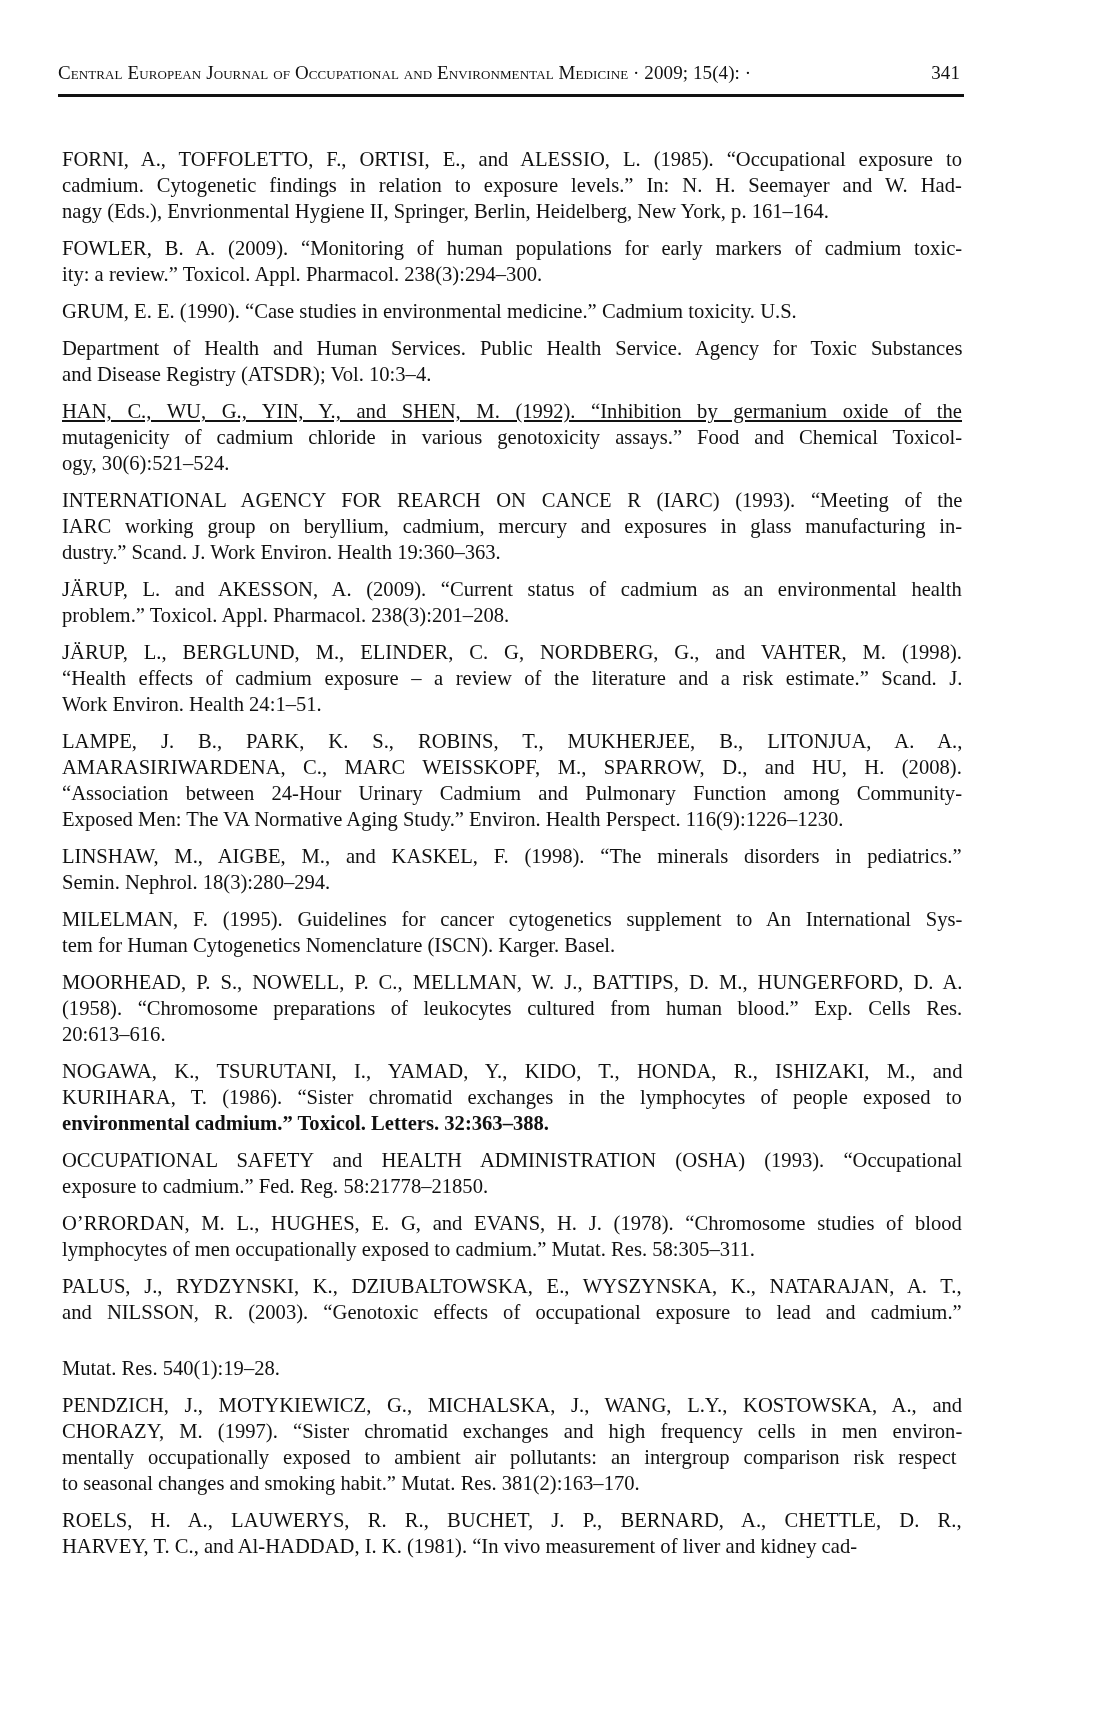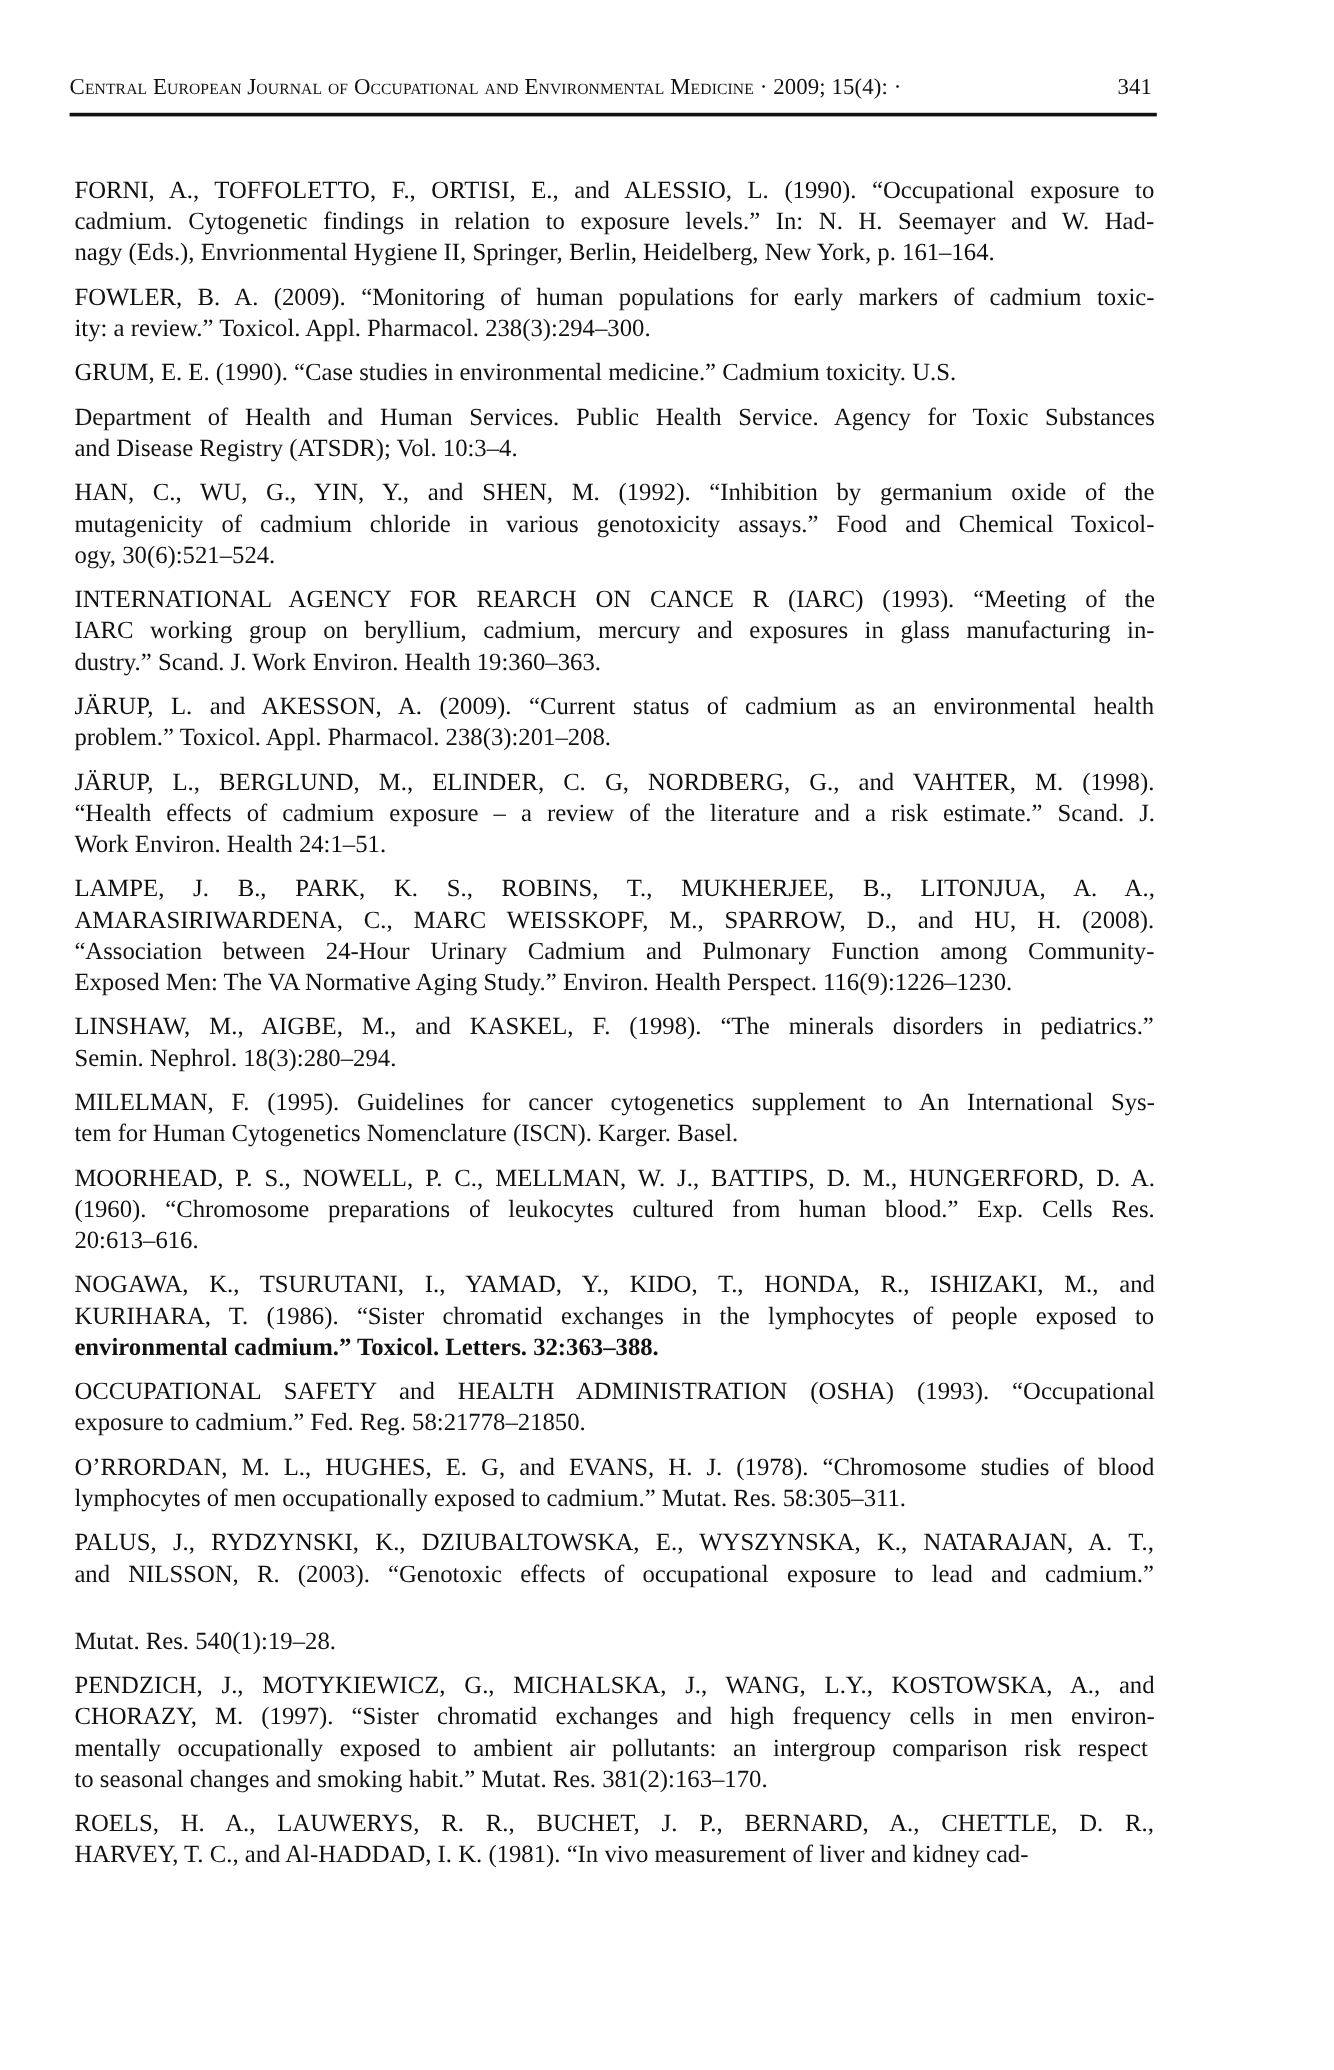--- a/index.html
+++ b/index.html
@@ -20,37 +20,37 @@
 <body>
 
 <div class="header">
   <span class="title">Central European Journal of Occupational and Environmental Medicine</span><span> · 2009; 15(4): ·</span>
   <span class="page">341</span>
 </div>
 <div class="rule"></div>
 
 <div class="refs" id="refs">
     <div class="ref">
-      <span class="line" style="display: block; word-spacing: 7.83333px; text-align: left; text-align-last: left;">FORNI, A., TOFFOLETTO, F., ORTISI, E., and ALESSIO, L. (1990). “Occupational exposure to</span>
+      <span class="line" style="display: block; word-spacing: 7.83333px; text-align: left; text-align-last: left;">FORNI, A., TOFFOLETTO, F., ORTISI, E., and ALESSIO, L. (1985). “Occupational exposure to</span>
       <span class="line" style="display: block; word-spacing: 7.85714px; text-align: left; text-align-last: left;">cadmium. Cytogenetic findings in relation to exposure levels.” In: N. H. Seemayer and W. Had-</span>
       <span class="line last" style="display: block;">nagy (Eds.), Envrionmental Hygiene II, Springer, Berlin, Heidelberg, New York, p. 161–164.</span>
     </div>
     <div class="ref">
       <span class="line" style="display: block; word-spacing: 7.69231px; text-align: left; text-align-last: left;">FOWLER, B. A. (2009). “Monitoring of human populations for early markers of cadmium toxic-</span>
       <span class="line last" style="display: block;">ity: a review.” Toxicol. Appl. Pharmacol. 238(3):294–300.</span>
     </div>
     <div class="ref">
       <span class="line last" style="display: block;">GRUM, E. E. (1990). “Case studies in environmental medicine.” Cadmium toxicity. U.S.</span>
     </div>
     <div class="ref">
       <span class="line" style="display: block; word-spacing: 8.75px; text-align: left; text-align-last: left;">Department of Health and Human Services. Public Health Service. Agency for Toxic Substances</span>
       <span class="line last" style="display: block;">and Disease Registry (ATSDR); Vol. 10:3–4.</span>
     </div>
     <div class="ref">
-      <span class="line" style="display: block; word-spacing: 10.4667px; text-align: right; text-align-last: left;">HAN, C., WU, G., YIN, Y., and SHEN, M. (1992). “Inhibition by germanium oxide of the</span>
+      <span class="line" style="display: block; word-spacing: 10.4667px; text-align: right; text-align-last: left; text-decoration: underline;">HAN, C., WU, G., YIN, Y., and SHEN, M. (1992). “Inhibition by germanium oxide of the</span>
       <span class="line" style="display: block; word-spacing: 9.81818px; text-align: left; text-align-last: left;">mutagenicity of cadmium chloride in various genotoxicity assays.” Food and Chemical Toxicol-</span>
       <span class="line last" style="display: block;">ogy, 30(6):521–524.</span>
     </div>
     <div class="ref">
       <span class="line" style="display: block; word-spacing: 10.5455px; text-align: left; text-align-last: left;">INTERNATIONAL AGENCY FOR REARCH ON CANCE R (IARC) (1993). “Meeting of the</span>
       <span class="line" style="display: block; word-spacing: 8.66667px; text-align: left; text-align-last: left;">IARC working group on beryllium, cadmium, mercury and exposures in glass manufacturing in-</span>
       <span class="line last" style="display: block;">dustry.” Scand. J. Work Environ. Health 19:360–363.</span>
     </div>
     <div class="ref">
       <span class="line" style="display: block; word-spacing: 9.46154px; text-align: left; text-align-last: left;">JÄRUP, L. and AKESSON, A. (2009). “Current status of cadmium as an environmental health</span>
@@ -70,21 +70,21 @@
     <div class="ref">
       <span class="line" style="display: block; word-spacing: 10.6667px; text-align: left; text-align-last: left;">LINSHAW, M., AIGBE, M., and KASKEL, F. (1998). “The minerals disorders in pediatrics.”</span>
       <span class="line last" style="display: block;">Semin. Nephrol. 18(3):280–294.</span>
     </div>
     <div class="ref">
       <span class="line" style="display: block; word-spacing: 9.63636px; text-align: left; text-align-last: left;">MILELMAN, F. (1995). Guidelines for cancer cytogenetics supplement to An International Sys-</span>
       <span class="line last" style="display: block;">tem for Human Cytogenetics Nomenclature (ISCN). Karger. Basel.</span>
     </div>
     <div class="ref">
       <span class="line" style="display: block; word-spacing: 4.85714px; text-align: left; text-align-last: left;">MOORHEAD, P. S., NOWELL, P. C., MELLMAN, W. J., BATTIPS, D. M., HUNGERFORD, D. A.</span>
-      <span class="line" style="display: block; word-spacing: 10.4545px; text-align: left; text-align-last: left;">(1960). “Chromosome preparations of leukocytes cultured from human blood.” Exp. Cells Res.</span>
+      <span class="line" style="display: block; word-spacing: 10.4545px; text-align: left; text-align-last: left;">(1958). “Chromosome preparations of leukocytes cultured from human blood.” Exp. Cells Res.</span>
       <span class="line last" style="display: block;">20:613–616.</span>
     </div>
     <div class="ref">
       <span class="line" style="display: block; word-spacing: 12.1667px; text-align: left; text-align-last: left;">NOGAWA, K., TSURUTANI, I., YAMAD, Y., KIDO, T., HONDA, R., ISHIZAKI, M., and</span>
       <span class="line" style="display: block; word-spacing: 10.0833px; text-align: left; text-align-last: left;">KURIHARA, T. (1986). “Sister chromatid exchanges in the lymphocytes of people exposed to</span>
       <span class="line last" style="display: block; font-weight: bold;">environmental cadmium.” Toxicol. Letters. 32:363–388.</span>
     </div>
     <div class="ref">
       <span class="line" style="display: block; word-spacing: 14px; text-align: left; text-align-last: left;">OCCUPATIONAL SAFETY and HEALTH ADMINISTRATION (OSHA) (1993). “Occupational</span>
       <span class="line last" style="display: block;">exposure to cadmium.” Fed. Reg. 58:21778–21850.</span>

